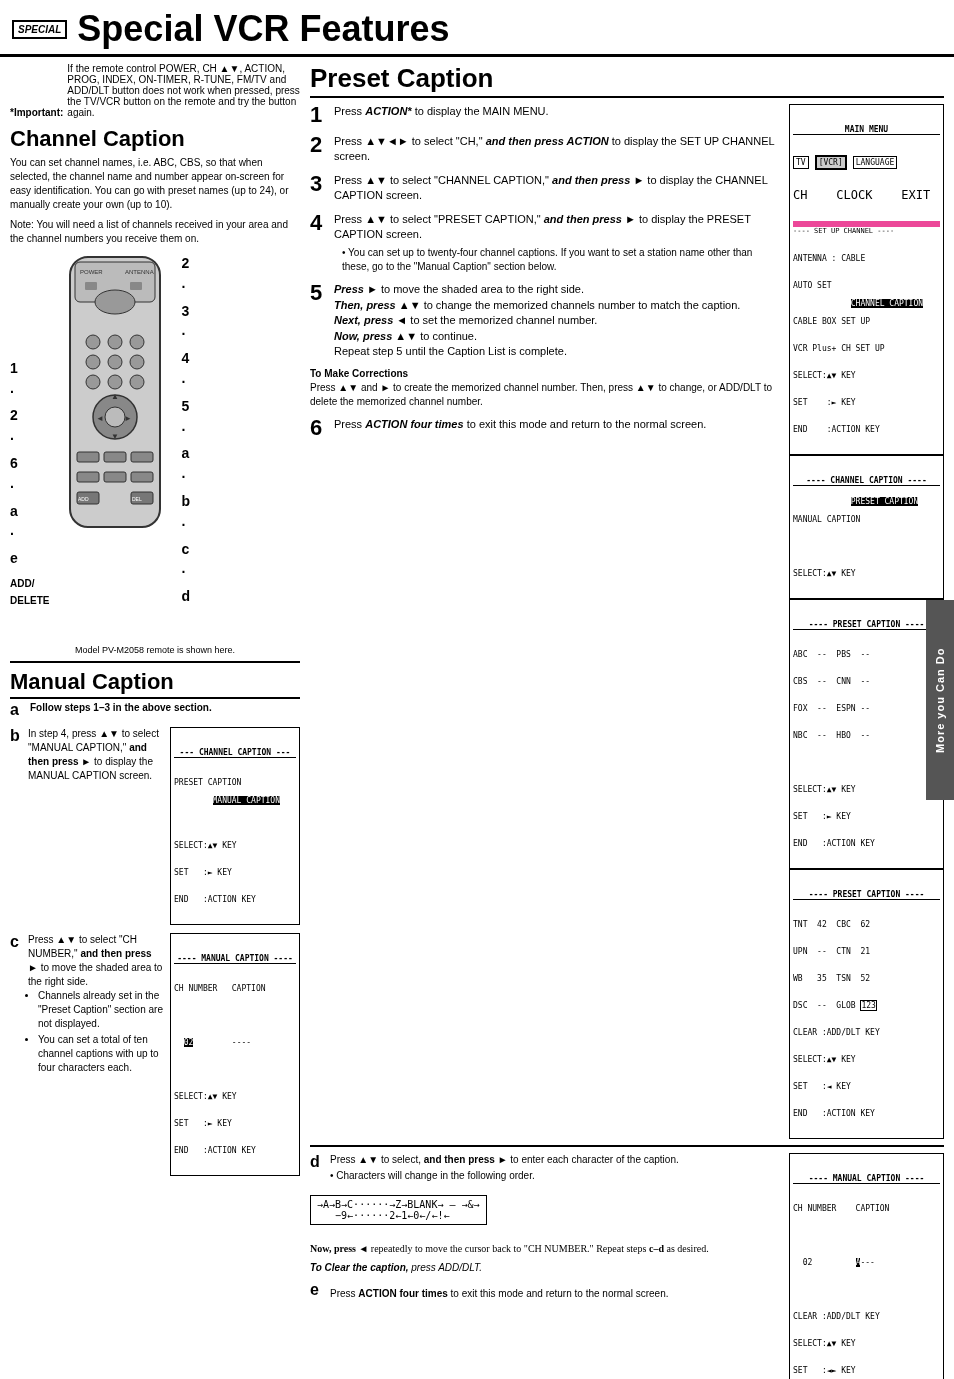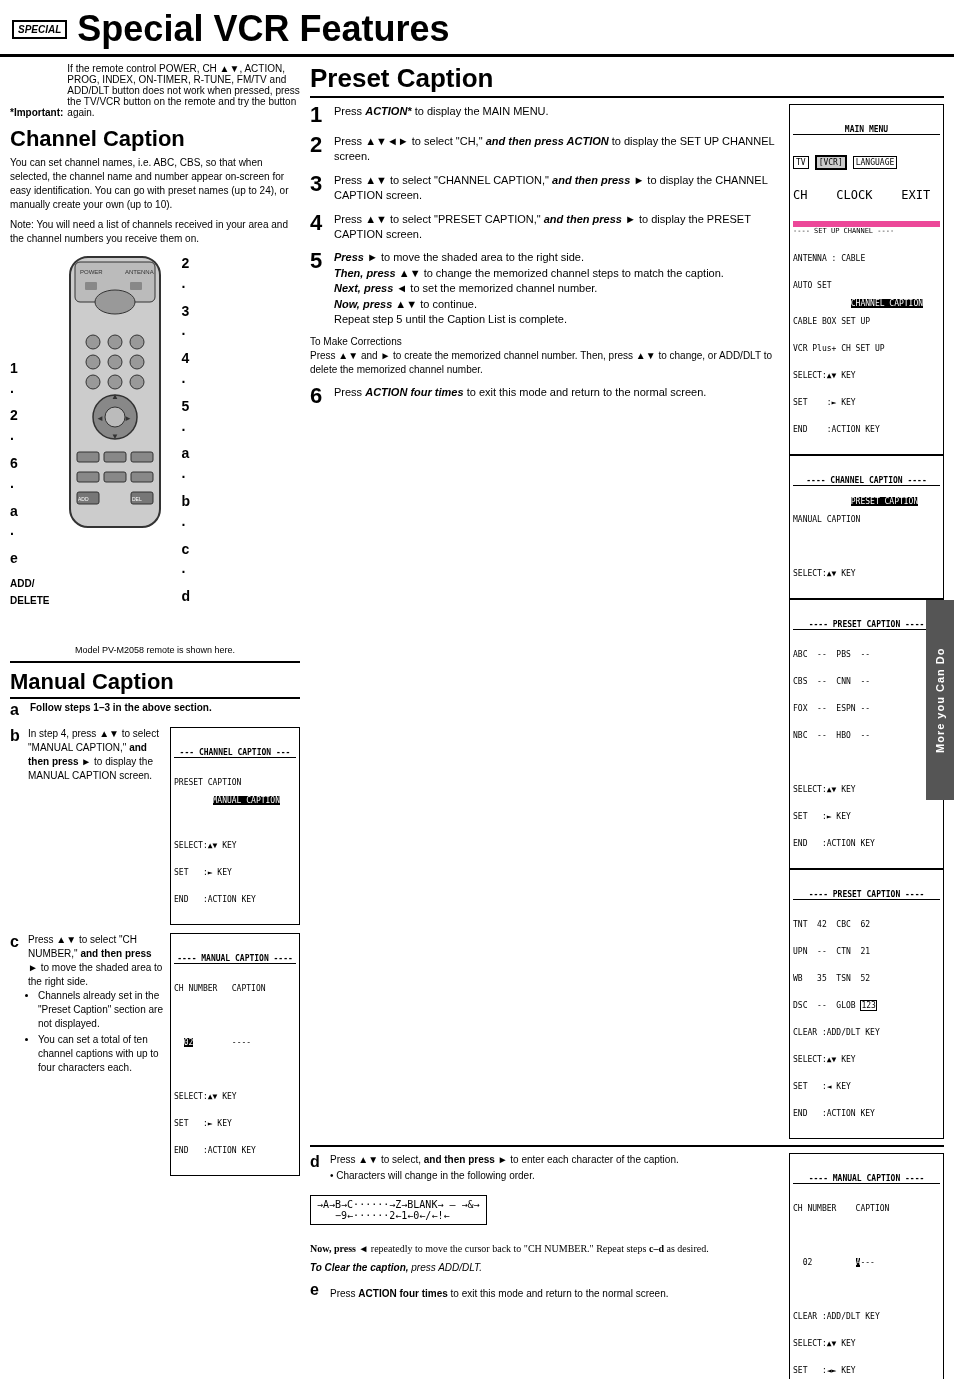--- a/index.html
+++ b/index.html
@@ -206,21 +206,21 @@
     .divider {
       border-top: 2px solid #000;
       margin: 6px 0;
     }
 
     .to-make-corrections {
       font-size: 10px;
       margin-top: 4px;
       line-height: 1.4;
     }
-    .to-make-corrections b { font-weight: normal; }
+    .to-make-corrections b { font-weight: bold; }
 
     
     .inline-screen {
       border: 1px solid #000;
       font-size: 8px;
       font-family: monospace;
       padding: 2px 3px;
       white-space: pre;
       background: #fff;
     }
@@ -440,28 +440,29 @@
             <div class="step-num">3</div>
             <div class="step-content">
               <span>Press </span><b>▲▼</b><span> to select "CHANNEL CAPTION," </span><b>and then press ►</b><span> to display the CHANNEL CAPTION screen.</span>
             </div>
           </div>
 
           <div class="step">
             <div class="step-num">4</div>
             <div class="step-content">
               <span>Press </span><b>▲▼</b><span> to select "PRESET CAPTION," </span><b>and then press ►</b><span> to display the PRESET CAPTION screen.</span>
+              <div style="margin-top:4px;margin-left:8px;font-size:10px;">• You can set up to twenty-four channel captions. If you want to set a station name other than these, go to the "Manual Caption" section below.</div>
             </div>
           </div>
 
           <div class="step">
             <div class="step-num">5</div>
             <div class="step-content">
               <b>Press ►</b><span> to move the shaded area to the right side.</span><br>
-              <b>Then, press ▲▼</b><span> to change the memorized channel steps to match the caption.</span><br>
+              <b>Then, press ▲▼</b><span> to change the memorized channels number to match the caption.</span><br>
               <b>Next, press ◄</b><span> to set the memorized channel number.</span><br>
               <b>Now, press ▲▼</b><span> to continue.</span><br>
               <span>Repeat step 5 until the Caption List is complete.</span>
             </div>
           </div>
 
           <div class="to-make-corrections">
             <b>To Make Corrections</b><br>
             <span>Press </span><b>▲▼</b><span> and </span><b>►</b><span> to create the memorized channel number. Then, press </span><b>▲▼</b><span> to change, or ADD/DLT to delete the memorized channel number.</span>
           </div>

